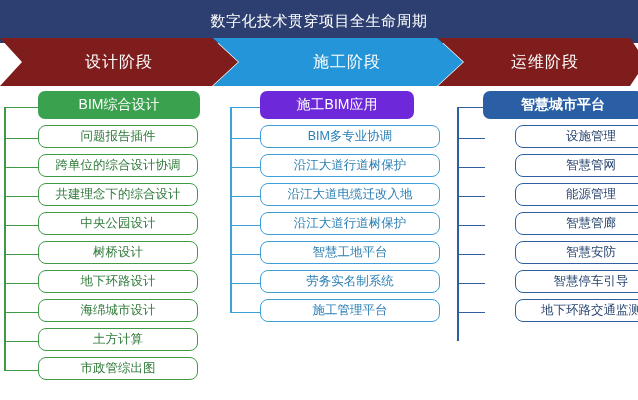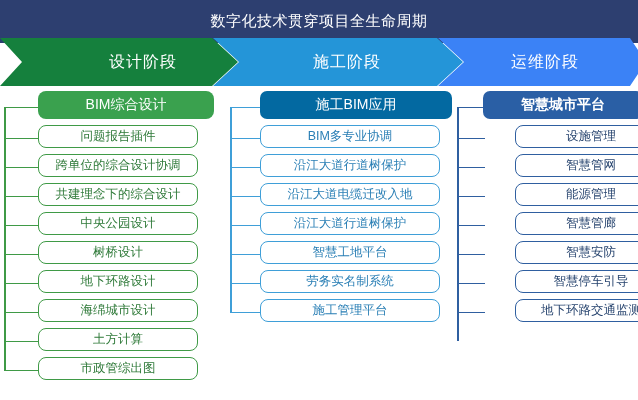--- a/index.html
+++ b/index.html
@@ -24,30 +24,29 @@
   
   .band{position:absolute;left:0;top:38px;width:638px;height:48px;}
   .chev{
     position:absolute;top:0;height:48px;
     display:flex;align-items:center;justify-content:center;
   }
   .chev .lbl{
     color:#ffffff;font-size:16px;letter-spacing:1px;position:relative;z-index:2;
   }
   .chev.c1{
-    left:0;width:238px;background:#15803d;
+    left:0;width:238px;background:#7f1d1d;
     clip-path:polygon(0 0, 212px 0, 238px 24px, 212px 48px, 0 48px, 22px 24px);
-    padding-left:24px;
   }
   .chev.c2{
     left:213px;width:250px;background:#2495d8;
     clip-path:polygon(0 0, 224px 0, 250px 24px, 224px 48px, 0 48px, 26px 24px);
   }
   .chev.c3{
-    left:438px;width:200px;background:#3b82f6;
+    left:438px;width:200px;background:#7f1d1d;
     clip-path:polygon(0 0, 192px 0, 200px 12px, 200px 36px, 192px 48px, 0 48px, 26px 24px);
   }
   .chev.c2 .lbl{margin-left:18px;}
   .chev.c3 .lbl{margin-left:14px;}
 
   
   .col{position:absolute;top:90px;}
   .col.col1{left:0;width:212px;}
   .col.col2{left:228px;width:222px;}
   .col.col3{left:455px;width:183px;}
@@ -79,22 +78,22 @@
     display:flex;align-items:center;justify-content:center;
     text-align:center;
     white-space:nowrap;
   }
 
   
   .box.head{
     top:1px;height:28px;font-size:14px;color:#ffffff;border:none;
     border-radius:7px;
   }
-  .col1 .box.head{left:38px;width:176px;background:#3aa14e;border-radius:8px;}
-  .col2 .box.head{left:32px;width:192px;background:#0369a1;}
+  .col1 .box.head{left:38px;width:162px;background:#3aa14e;}
+  .col2 .box.head{left:32px;width:154px;background:#6d28d9;}
   .col3 .box.head{left:28px;width:160px;background:#2a5fa5;font-weight:bold;}
 
   
   .box.leaf{
     top:2px;height:23px;background:#ffffff;font-size:12.5px;
     border-width:1.3px;border-style:solid;
   }
   .col1 .box.leaf{left:38px;width:160px;border-color:#3f9a46;color:#2f7a39;}
   .col2 .box.leaf{left:32px;width:180px;border-color:#3f9fd8;color:#2a7fb5;}
   .col3 .box.leaf{left:28px;width:152px;border-color:#2f5fa0;color:#28456f;margin-left:32px;}

